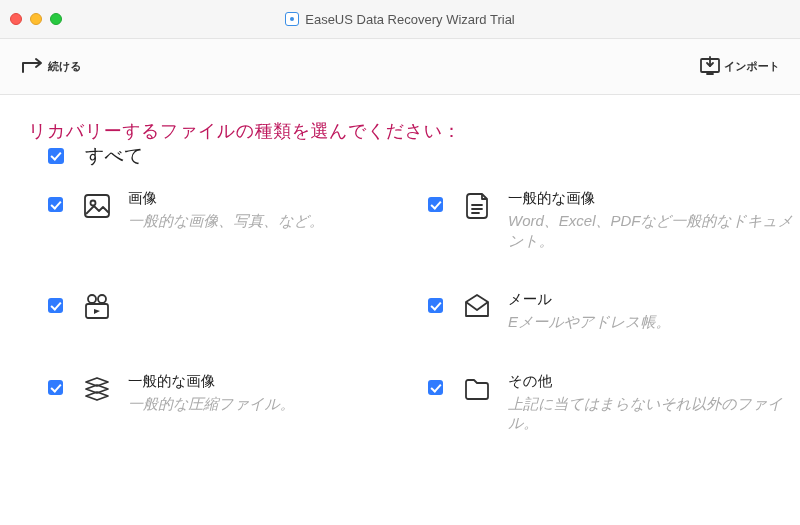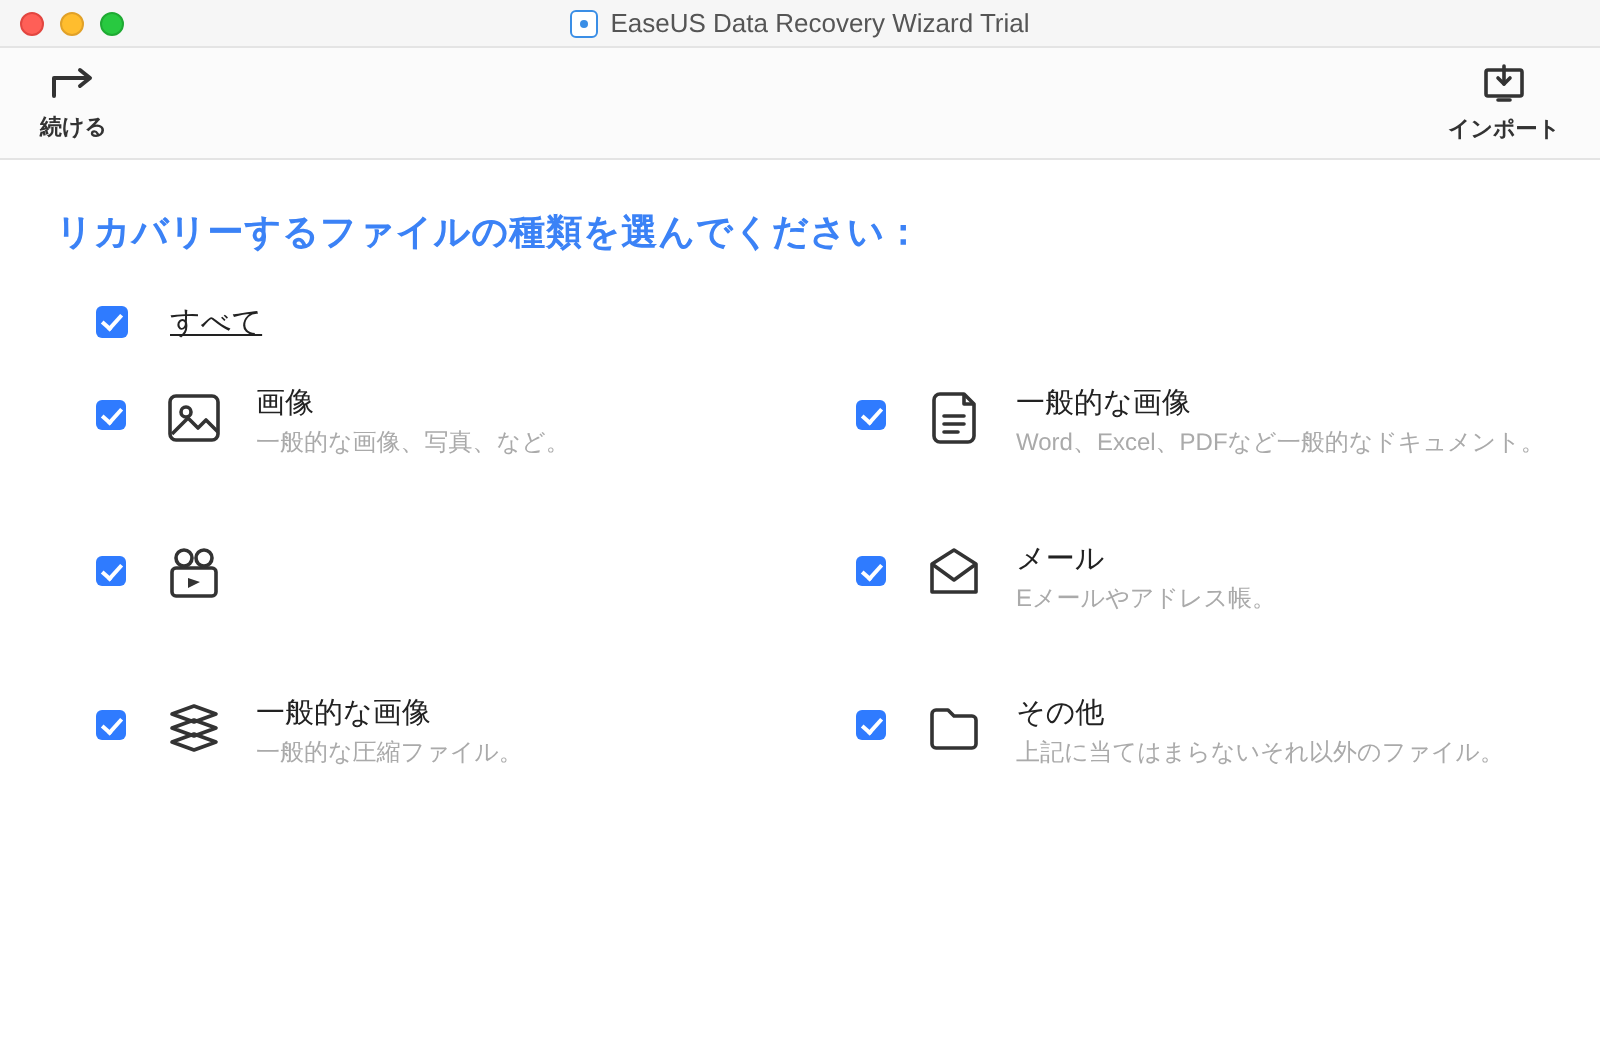--- a/index.html
+++ b/index.html
@@ -8,21 +8,21 @@
     font-family: -apple-system, "Helvetica Neue", Arial, sans-serif;
     background: #fff;
     width: 800px;
     height: 525px;
     overflow: hidden;
     color: #222;
   }
 
   
   .titlebar {
-    height: 24px;
+    height: 39px;
     background: #f6f6f6;
     border-bottom: 1px solid #e4e4e4;
     display: flex;
     align-items: center;
     position: relative;
     font-size: 13px;
   }
   .traffic-lights {
     display: flex;
     gap: 8px;
@@ -60,40 +60,38 @@
     height: 56px;
     border-bottom: 1px solid #e4e4e4;
     background: #fbfbfb;
     display: flex;
     align-items: center;
     justify-content: space-between;
     padding: 0 20px 0 20px;
   }
   .tool-btn {
     display: flex;
-    flex-direction: column;
+    flex-direction: row;
     align-items: center;
     color: #333;
     font-size: 11px;
     gap: 2px;
     cursor: pointer;
   }
   .tool-btn .ico { color: #333; }
   .tool-btn span.label { font-weight: 600; }
 
   
   .main {
     padding: 24px 28px 10px 28px;
   }
   .heading {
     font-size: 18px;
-    color: #3b82f6;
+    color: #be185d;
     letter-spacing: 0.5px;
-    margin-bottom: 22px;
-    font-weight: bold;
   }
 
   .row-all {
     display: flex;
     align-items: center;
     gap: 18px;
     padding-left: 16px;
     margin-bottom: 20px;
   }
 
@@ -139,29 +137,29 @@
     color: #333;
     flex-shrink: 0;
   }
 
   .text-col .title {
     font-size: 14.5px;
     color: #222;
     margin-bottom: 3px;
   }
   .text-col .desc {
-    font-size: 12px;
+    font-size: 15px;
     color: #aaa;
     line-height: 1.3;
+    font-style: italic;
   }
 
   .all-label {
-    font-size: 15px;
+    font-size: 19px;
     color: #222;
-    text-decoration: underline;
   }
 </style>
 </head>
 <body>
 
 <div class="titlebar">
   <div class="traffic-lights">
     <div class="tl red"></div>
     <div class="tl yellow"></div>
     <div class="tl green"></div>

